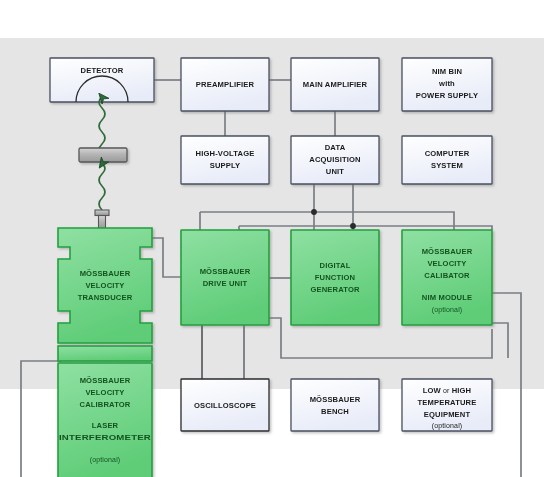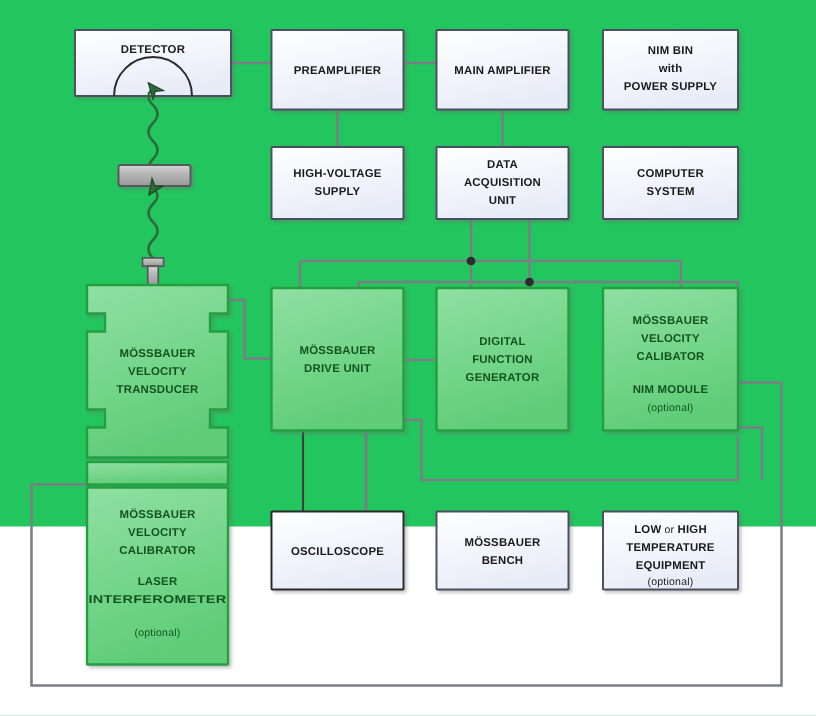--- a/index.html
+++ b/index.html
@@ -1,18 +1,18 @@
 <!DOCTYPE html>
 <html><head>
 <meta charset="utf-8">
 <style>
   html,body{margin:0;padding:0;background:#ffffff;}
   body{width:544px;height:477px;overflow:hidden;
        font-family:"Liberation Sans","DejaVu Sans",sans-serif;}
-  #stage{position:relative;width:544px;height:351px;background:#22c55e;}
+  #stage{position:relative;width:544px;height:351px;background:#e5e5e5;margin-top:38px;}
   svg{display:block;}
   .blk-text{font-size:7.6px;font-weight:bold;fill:#1a1a1a;letter-spacing:.15px;}
   .blk-text-g{font-size:7.6px;font-weight:bold;fill:#14531f;letter-spacing:.15px;}
   .opt{font-size:7px;font-weight:normal;}
   .lowhigh-small{font-size:7px;font-weight:normal;}
 </style>
 </head>
 <body>
 
 <div id="stage">

